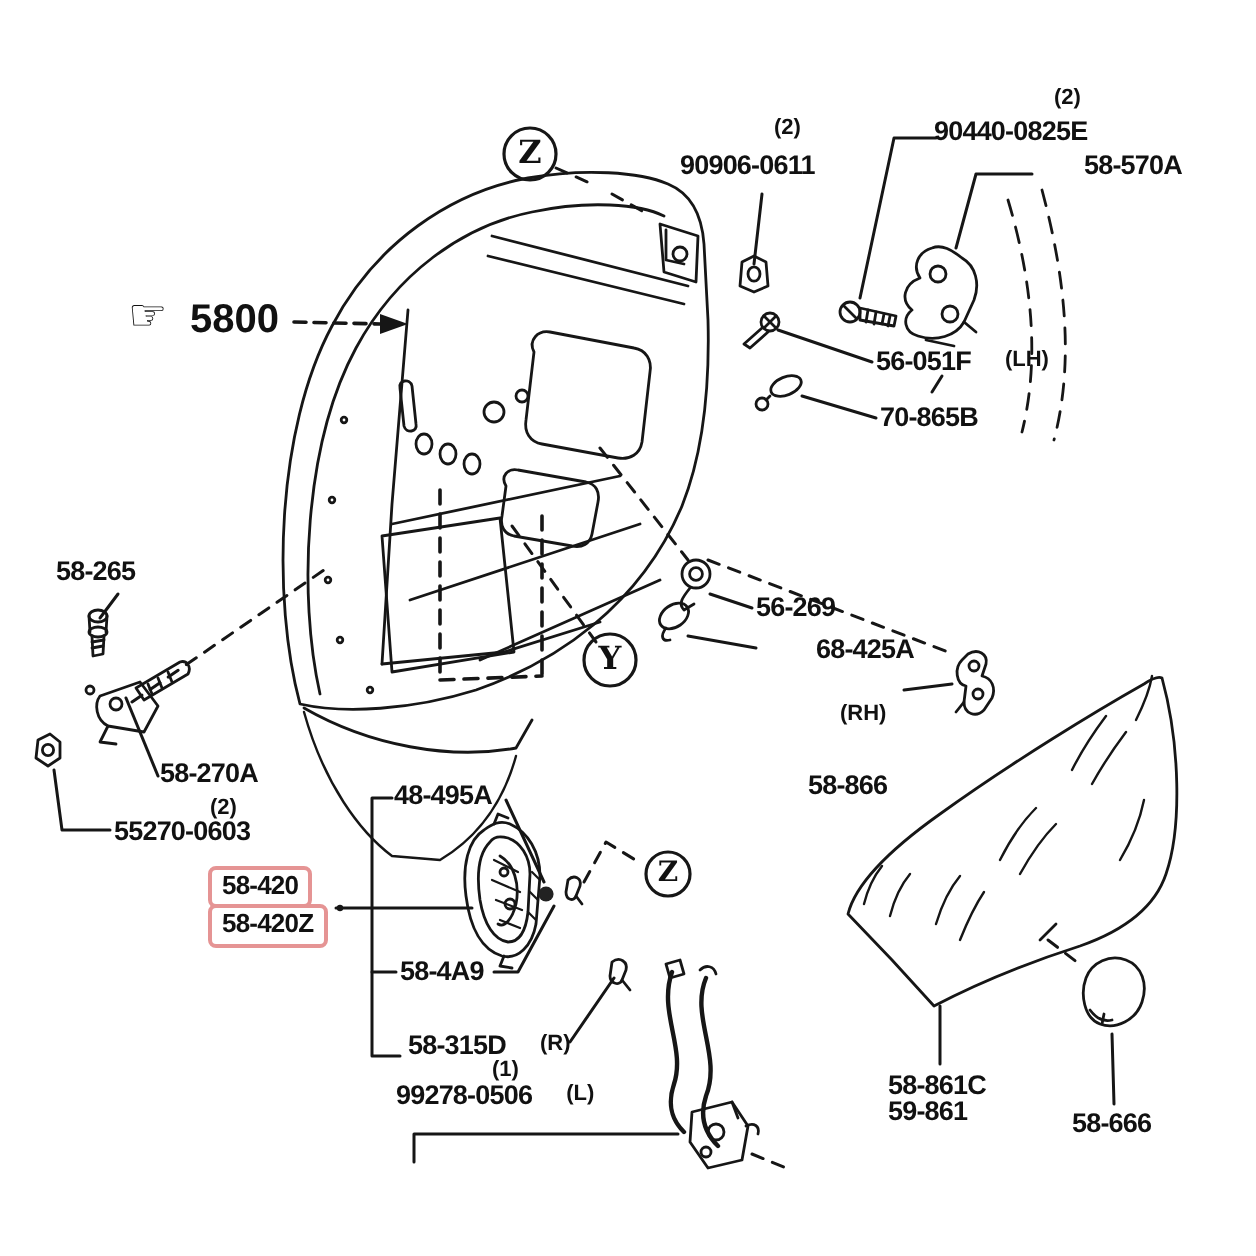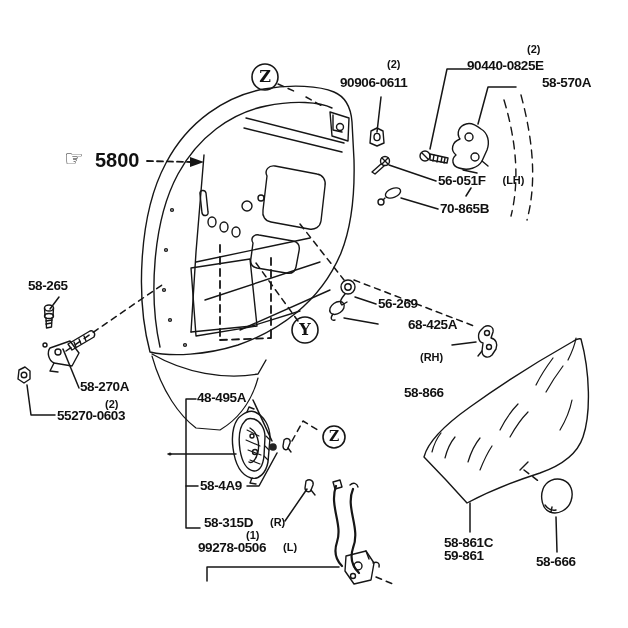--- a/index.html
+++ b/index.html
@@ -287,20 +287,24 @@
   <div class="lbl" style="left:57px;top:409px;">55270-0603</div>
 
   <div class="lbl" style="left:378px;top:297px;">56-269</div>
   <div class="lbl" style="left:380px;top:318px;margin-left:28px;">68-425A</div>
 
   <div class="lbl" style="left:404px;top:338px;margin-top:48px;">58-866</div>
   <div class="lbl side" style="left:420px;top:352px;">(RH)</div>
 
   <div class="lbl" style="left:197px;top:391px;">48-495A</div>
 
+  <div class="hlwrap" style="left:104px;top:433px;">
+    <div class="hlbox">58-420</div>
+    <div class="hlbox">58-420Z</div>
+  </div>
 
   <div class="lbl" style="left:200px;top:479px;">58-4A9</div>
 
   <div class="lbl row" style="left:204px;top:516px;">
     <span>58-315D</span>
     <span class="side">(R)</span>
   </div>
   <div class="lbl qty" style="left:246px;top:530px;">(1)</div>
   <div class="lbl row" style="left:198px;top:541px;">
     <span>99278-0506</span>

